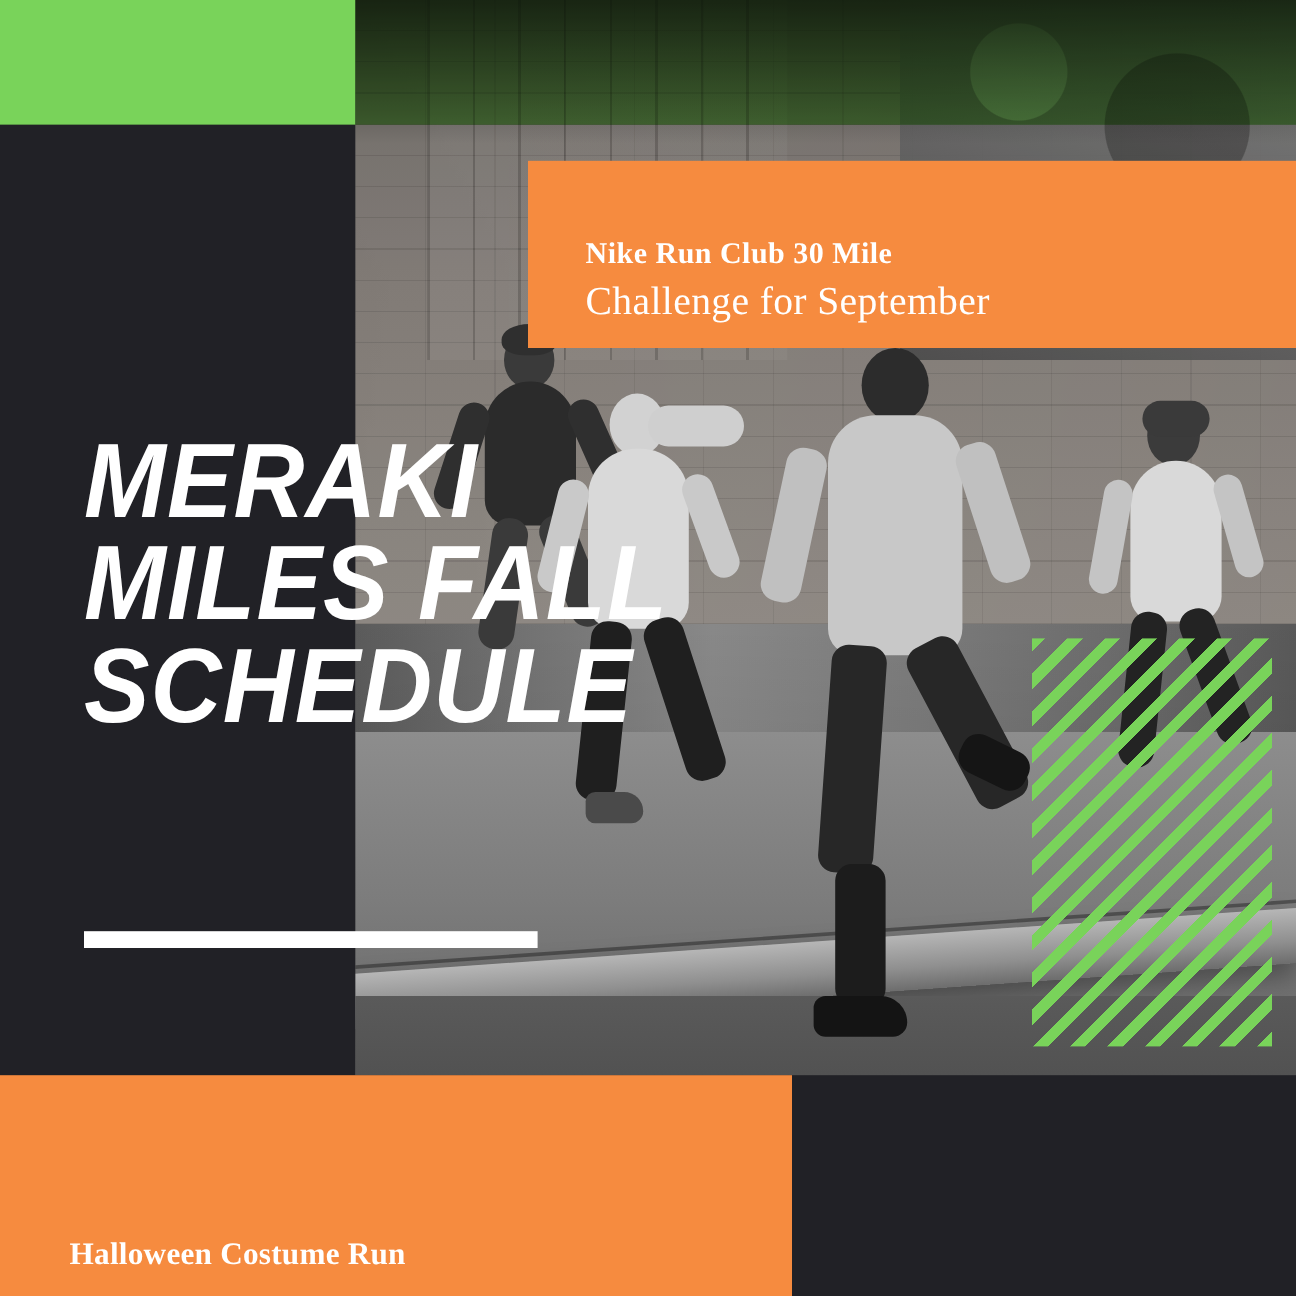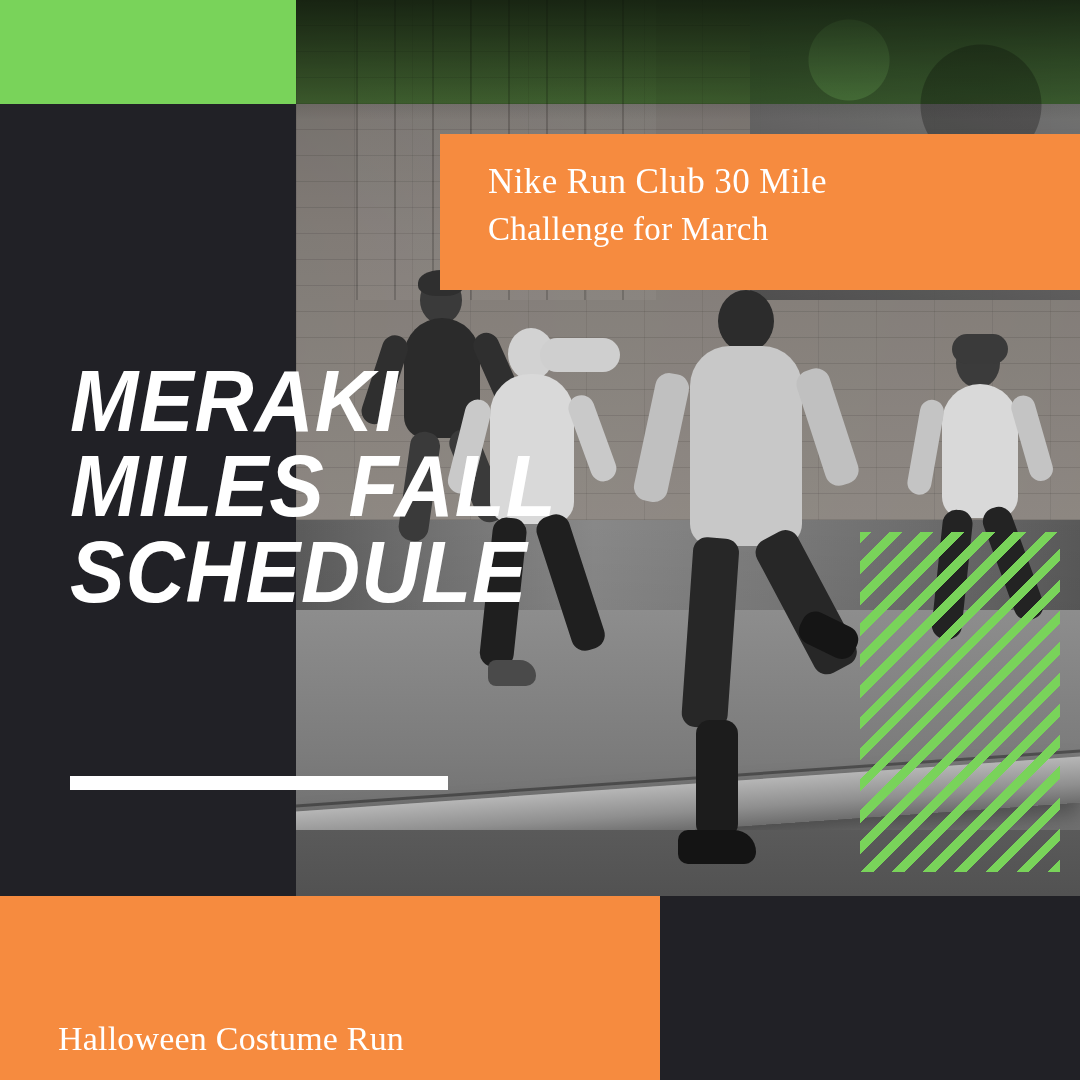--- a/index.html
+++ b/index.html
@@ -164,44 +164,45 @@
 
   .header-text {
     position: absolute;
     left: 488px;
     top: 160px;
     width: 580px;
     color: #ffffff;
   }
   .header-line1 {
     font-family: "Liberation Serif", serif;
-    font-weight: normal;
-    font-size: 35px;
+    font-weight: bold;
+    font-size: 25px;
     letter-spacing: .4px;
     line-height: 1.25;
+    margin-top: 36px;
   }
   .header-line2 {
     font-family: "Liberation Serif", serif;
     font-size: 33px;
     letter-spacing: .3px;
     line-height: 1.3;
     margin-top: 4px;
   }
 
   .footer-text {
     position: absolute;
     left: 58px;
     bottom: 18px;
     width: 600px;
     color: #ffffff;
   }
   .footer-title {
     font-family: "Liberation Serif", serif;
-    font-weight: normal;
-    font-size: 34px;
+    font-weight: bold;
+    font-size: 26px;
     line-height: 1.35;
     letter-spacing: .2px;
   }
   .footer-line {
     font-family: "Liberation Serif", serif;
     font-size: 31px;
     line-height: 1.32;
     letter-spacing: .2px;
   }
 </style>
@@ -268,21 +269,21 @@
   <div class="block green-top-left"></div>
   <div class="block green-top-right"></div>
   <div class="block dark-left"></div>
   <div class="block dark-bottom"></div>
   <div class="block hatch"></div>
   <div class="block orange-bottom"></div>
   <div class="block orange-header"></div>
 
   <div class="header-text">
     <div class="header-line1">Nike Run Club 30 Mile</div>
-    <div class="header-line2">Challenge for March</div>
+    <div class="header-line2">Challenge for September</div>
   </div>
 
   <div class="title">
     <div>Meraki</div>
     <div>Miles Fall</div>
     <div>Schedule</div>
   </div>
   <div class="title-rule"></div>
 
   <div class="footer-text">

